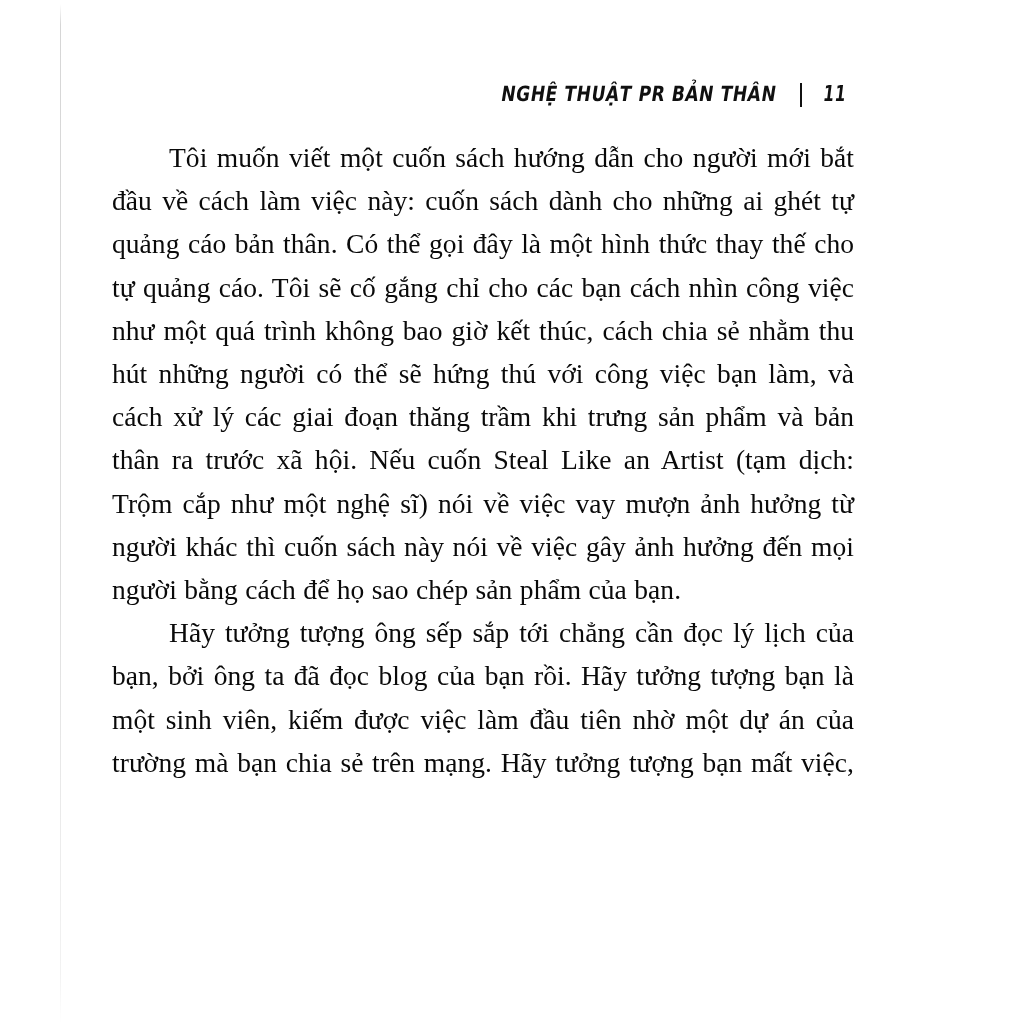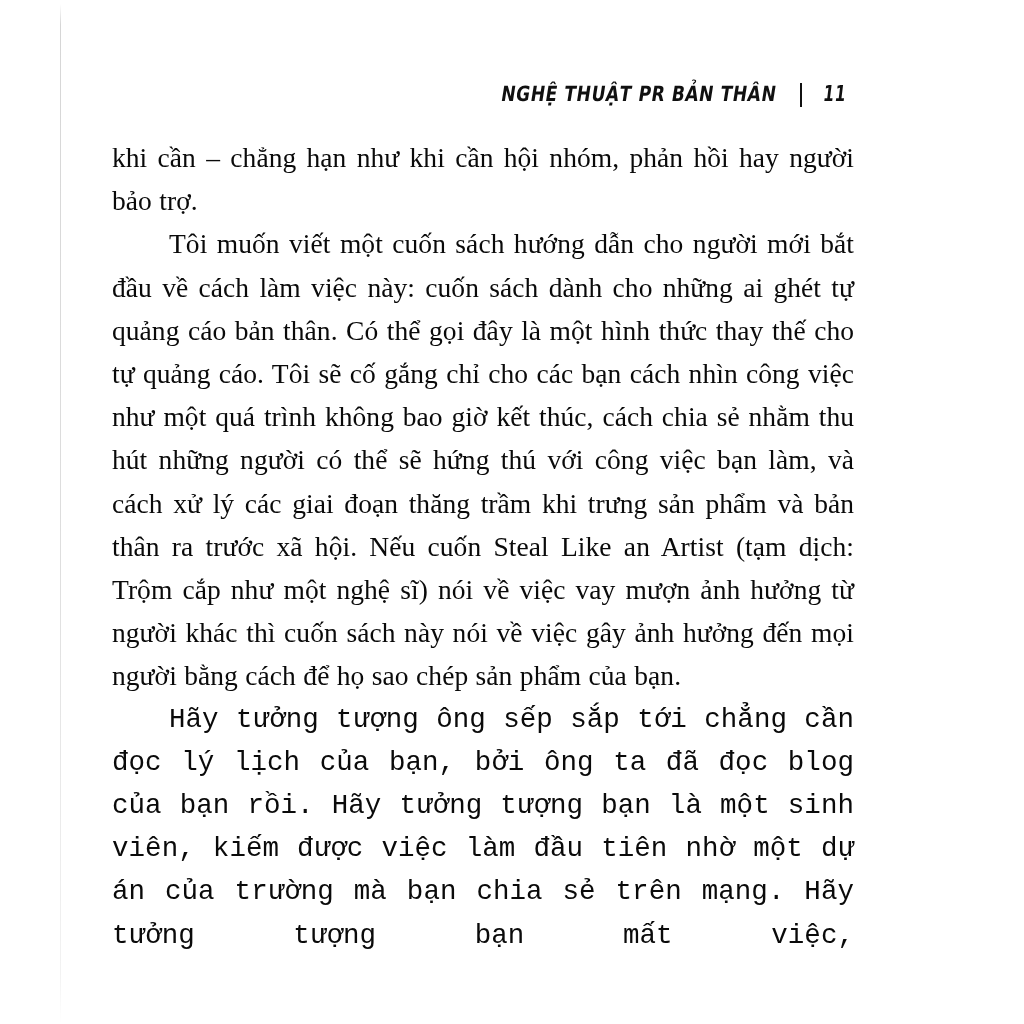--- a/index.html
+++ b/index.html
@@ -121,18 +121,17 @@
 
 <div class="page">
 
   <div class="running-head">
     <span class="running-head-title">NGHỆ THUẬT PR BẢN THÂN</span>
     <span class="running-head-sep"></span>
     <span class="running-head-folio">11</span>
   </div>
 
   <div class="textblock">
-    <p class="para" style="color: rgb(10, 10, 10);"><span>khi cần – chẳng hạn như khi cần hội nhóm, phản hồi hay người bảo trợ.</span></p>
     <p class="para indent" style="color: rgb(10, 10, 10);"><span>Tôi muốn viết một cuốn sách hướng dẫn cho người mới bắt đầu về cách làm việc này: cuốn sách dành cho những ai ghét tự quảng cáo bản thân. Có thể gọi đây là một hình thức </span><span class="ital">thay thế</span><span> cho tự quảng cáo. Tôi sẽ cố gắng chỉ cho các bạn cách nhìn công việc như một quá trình không bao giờ kết thúc, cách chia sẻ nhằm thu hút những người có thể sẽ hứng thú với công việc bạn làm, và cách xử lý các giai đoạn thăng trầm khi trưng sản phẩm và bản thân ra trước xã hội. Nếu cuốn </span><span class="ital">Steal Like an Artist</span><span> (tạm dịch: </span><span class="ital">Trộm cắp như một nghệ sĩ</span><span>) nói về việc vay mượn ảnh hưởng từ người khác thì cuốn sách này nói về việc gây ảnh hưởng đến mọi người bằng cách để họ sao chép sản phẩm của </span><span class="ital">bạn.</span></p>
-    <p class="para indent continues" style="color: rgb(10, 10, 10); font-family: Liberation Mono, monospace;"><span>Hãy tưởng tượng ông sếp sắp tới chẳng cần đọc lý lịch của bạn, bởi ông ta đã đọc blog của bạn rồi. Hãy tưởng tượng bạn là một sinh viên, kiếm được việc làm đầu tiên nhờ một dự án của trường mà bạn chia sẻ trên mạng. Hãy tưởng tượng bạn mất việc,</span></p>
+    <p class="para indent continues" style="color: rgb(10, 10, 10);"><span>Hãy tưởng tượng ông sếp sắp tới chẳng cần đọc lý lịch của bạn, bởi ông ta đã đọc blog của bạn rồi. Hãy tưởng tượng bạn là một sinh viên, kiếm được việc làm đầu tiên nhờ một dự án của trường mà bạn chia sẻ trên mạng. Hãy tưởng tượng bạn mất việc,</span></p>
   </div>
 
 </div>
 
 </body></html>

